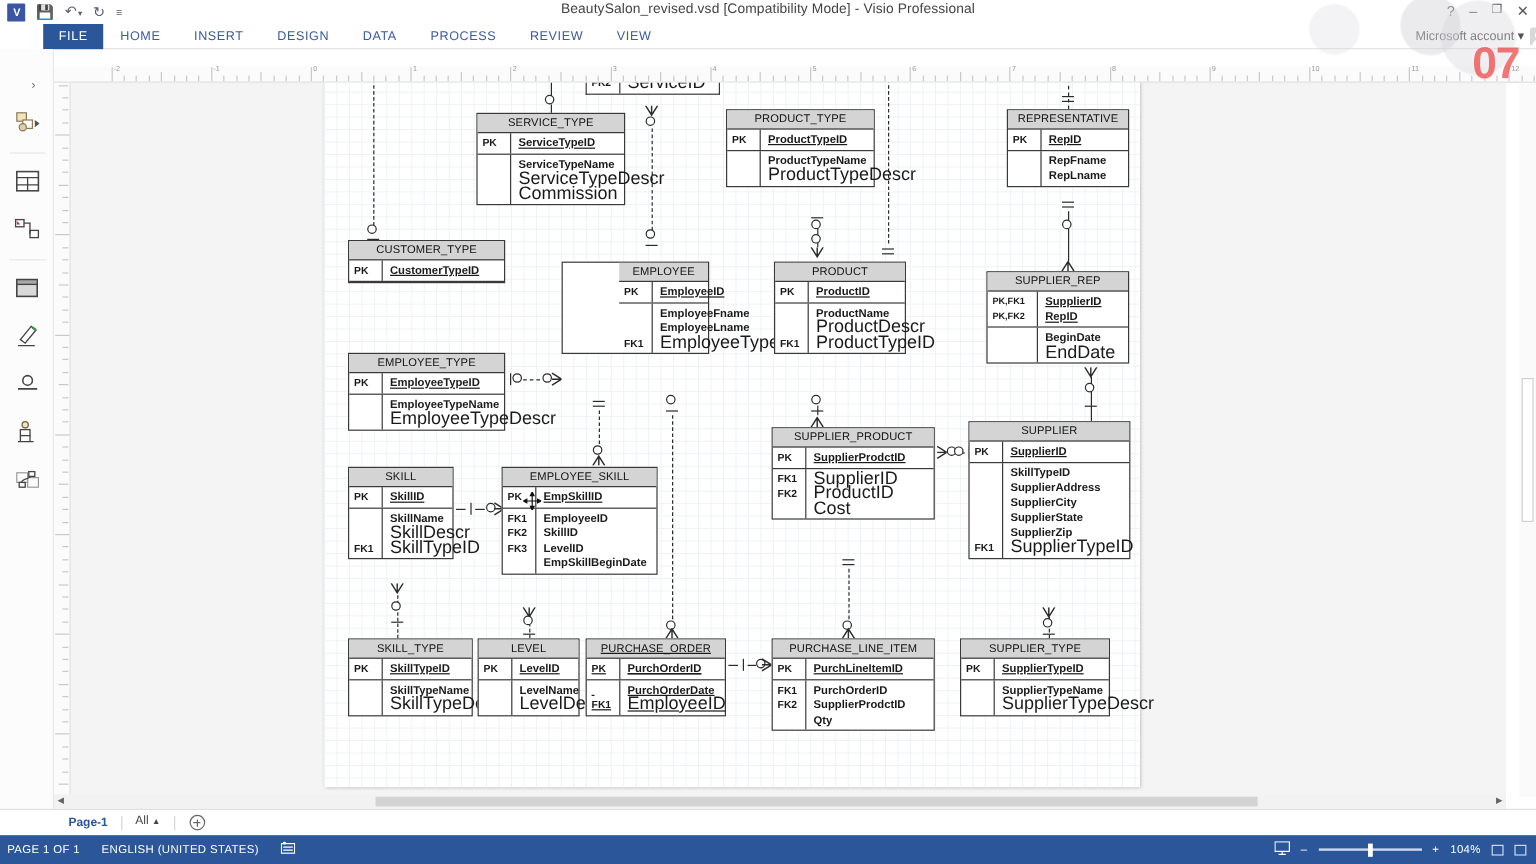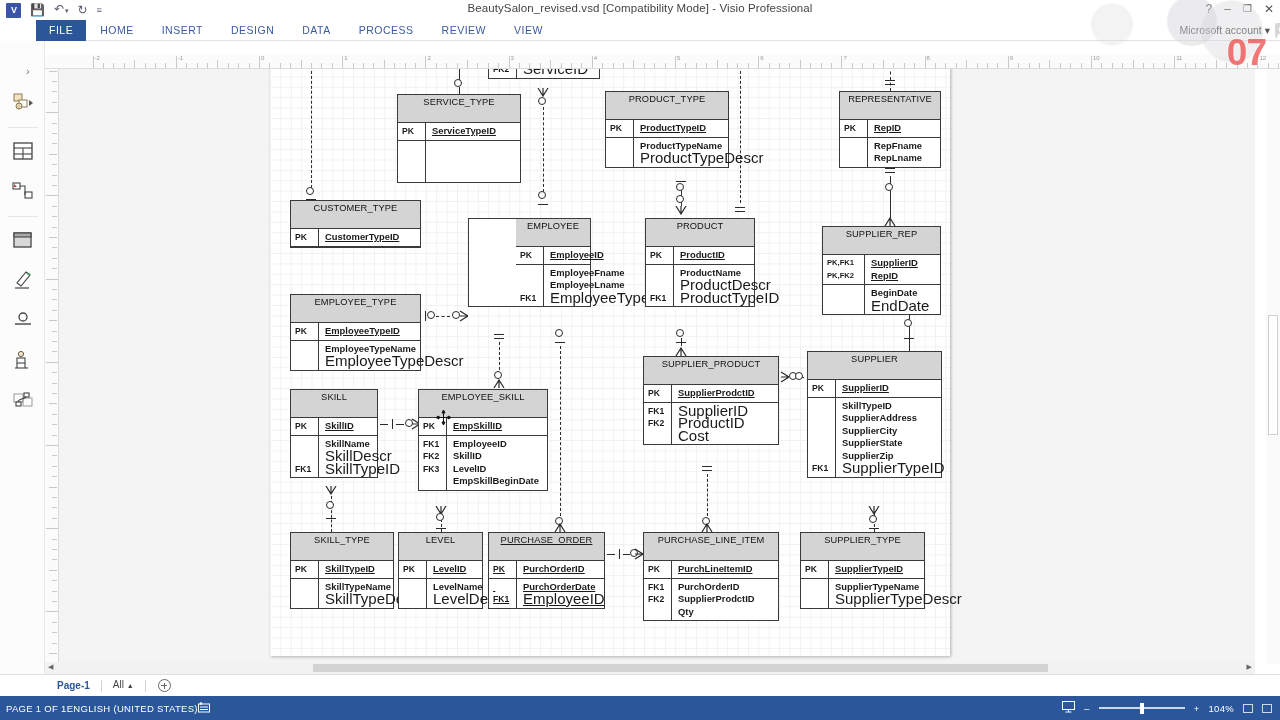--- a/index.html
+++ b/index.html
@@ -100,21 +100,21 @@
     background-size: 10.4px 10.4px;
   }
 
   
   .ent {
     position: absolute; border: 1.4px solid #3a3a3a; background: #fff;
     font-size: 9.6px; color: #1a1a1a; z-index: 5;
   }
   .ent .hdr {
     background: #d4d4d4; border-bottom: 1.4px solid #3a3a3a;
-    text-align: center; font-size: 9.3px; line-height: 15px; height: 28px;
+    text-align: center; font-size: 9.3px; line-height: 15px; height: 16px;
     letter-spacing: 0.1px; color: #111;
   }
   .ent .sec { display: flex; }
   .ent .keycol {
     flex: 0 0 28px; border-right: 1.4px solid #3a3a3a; padding: 2px 0 2px 4px;
     font-size: 8.6px; font-weight: bold; line-height: 12.5px;
   }
   .ent .attrcol { flex: 1; padding: 2px 5px 2px 6px; line-height: 12.5px; }
   .ent .pksec { border-bottom: 1.4px solid #3a3a3a; }
   .ent .pk { font-weight: bold; text-decoration: underline; font-size: 9.4px; }
@@ -164,21 +164,21 @@
     position: absolute; top: 69px; right: 0; width: 14px; height: 595px; background: #fafafa;
   }
   .vthumb { position: absolute; left: 2px; top: 246px; width: 10px; height: 120px; background: #fff; border: 1px solid #d0d0d0; }
 
   
   .status {
     position: absolute; bottom: 0; left: 0; width: 1280px; height: 24px;
     background: #2b579a; color: #fff; font-size: 9.5px; letter-spacing: 0.3px;
     display: flex; align-items: center;
   }
-  .st-l { display: flex; align-items: center; padding-left: 6px; }
+  .st-l { display: flex; align-items: center; gap: 18px; padding-left: 6px; }
   .st-r { position: absolute; right: 8px; display: flex; align-items: center; gap: 9px; }
   .zslider { position: relative; width: 86px; height: 12px; }
   .ztrack { position: absolute; top: 5px; left: 0; width: 86px; height: 1.5px; background: #cdd8ea; }
   .zthumb { position: absolute; top: 1px; left: 41px; width: 4px; height: 11px; background: #fff; }
   .sq { width: 10px; height: 9px; border: 1px solid #cdd8ea; }
 
   
   .wm {
     position: absolute; top: 32px; right: 14px; font-size: 37px; font-weight: bold;
     color: #ef4444; opacity: .72; letter-spacing: -1px; z-index: 60;
@@ -509,20 +509,25 @@
             <div class="attrcol">
               <div class="pk">ServiceTypeID</div>
             </div>
           </div>
           <div class="sec">
             <div class="keycol">
               <div>&nbsp;</div>
               <div>&nbsp;</div>
               <div>&nbsp;</div>
             </div>
+            <div class="attrcol">
+              <div class="req">ServiceTypeName</div>
+              <div class="opt">ServiceTypeDescr</div>
+              <div class="opt">Commission</div>
+            </div>
           </div>
         </div>
         <div class="ent" style="left: 20px; top: 134px; width: 131px;">
           <div class="hdr">CUSTOMER_TYPE</div>
           <div class="sec pksec">
             <div class="keycol">
               <div>PK</div>
             </div>
             <div class="attrcol">
               <div class="pk">CustomerTypeID</div>

